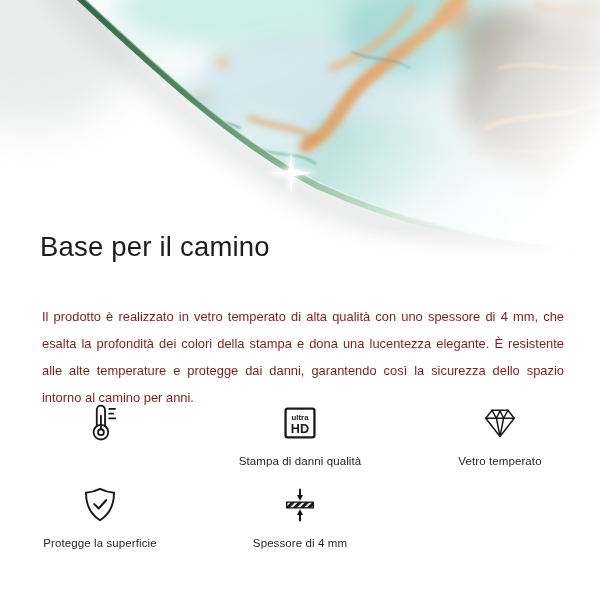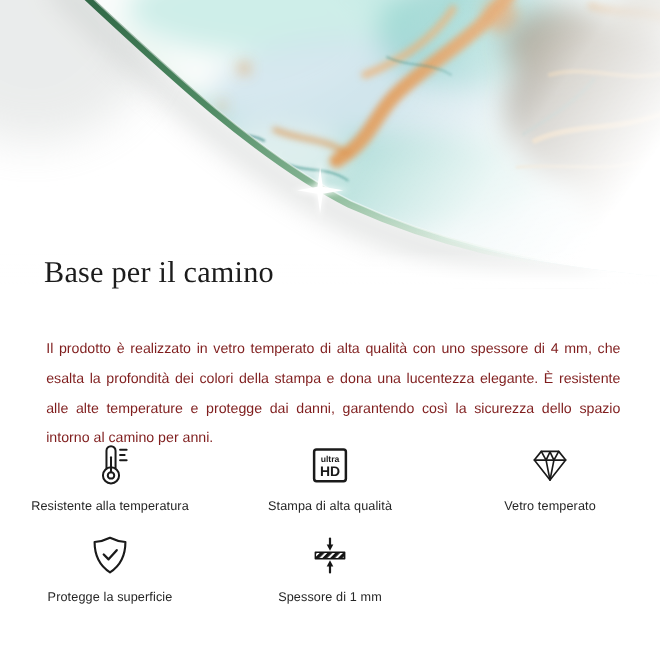--- a/index.html
+++ b/index.html
@@ -4,21 +4,21 @@
 <style>
   html,body{margin:0;padding:0;background:#ffffff;}
   .page{
     position:relative;width:600px;height:600px;overflow:hidden;
     background:#ffffff;font-family:"Liberation Sans",sans-serif;
   }
   .hero{position:absolute;top:0;left:0;width:600px;height:262px;}
   .hero svg{display:block;}
   .title{
     position:absolute;left:40px;top:228px;width:540px;margin:0;
-    font-family:Liberation Serif, serif;
+    font-family:Liberation Sans, sans-serif;
     font-weight:400;font-size:27.5px;line-height:37px;color:#1c1c1c;
     letter-spacing:0.2px;
   }
   .desc{
     position:absolute;left:42px;top:303px;width:522px;margin:0;
     font-size:12.9px;line-height:27px;color:#7f1d1d;text-align:justify;
   }
   .features{
     position:absolute;top:392px;left:0;width:600px;
     display:grid;grid-template-columns:repeat(3,200px);grid-auto-rows:82px;
@@ -158,32 +158,31 @@
         <svg width="44" height="44" viewBox="0 0 48 48" class="ico">
           <path d="M20.5,27 L20.5,9.5 A4.5,4.5 0 0 1 29.5,9.5 L29.5,27" stroke-width="2"></path>
           <circle cx="25" cy="34" r="8" stroke-width="2"></circle>
           <circle cx="25" cy="34" r="3.2" stroke-width="2"></circle>
           <line x1="25" y1="30.8" x2="25" y2="16" stroke-width="2"></line>
           <line x1="34" y1="8.5" x2="40.5" y2="8.5" stroke-width="2"></line>
           <line x1="34" y1="13.8" x2="38.5" y2="13.8" stroke-width="2"></line>
           <line x1="34" y1="19" x2="40.5" y2="19" stroke-width="2"></line>
         </svg>
       </div>
-      <div class="feature-label">Resistente alla temperatura</div>
     </div>
 
     <div class="cell">
       <div class="icon-box">
         <svg width="42" height="42" viewBox="0 0 48 48" class="ico">
           <rect x="7.5" y="7.5" width="33" height="33" rx="2.5" stroke-width="2.6"></rect>
           <text x="24" y="20.5" text-anchor="middle" font-family="Liberation Sans, sans-serif" font-size="9" font-weight="700" fill="#1a1a1a" stroke="none">ultra</text>
           <text x="24" y="35" text-anchor="middle" font-family="Liberation Sans, sans-serif" font-size="14.5" font-weight="800" fill="#1a1a1a" stroke="none">HD</text>
         </svg>
       </div>
-      <div class="feature-label">Stampa di alta qualità</div>
+      <div class="feature-label">Stampa di danni qualità</div>
     </div>
 
     <div class="cell">
       <div class="icon-box">
         <svg width="38" height="38" viewBox="0 0 48 48" class="ico">
           <path d="M14,8 L6,18 L24,41 L42,18 L34,8 Z" stroke-width="1.9"></path>
           <line x1="6" y1="18" x2="42" y2="18" stroke-width="1.9"></line>
           <path d="M14,8 L19.5,18 L24,8.5 L28.5,18 L34,8" stroke-width="1.9"></path>
           <path d="M19.5,18 L24,41 L28.5,18" stroke-width="1.9"></path>
         </svg>
@@ -210,17 +209,17 @@
               <rect x="0" y="0" width="3.2" height="6" fill="#141414"></rect>
             </pattern>
           </defs>
           <rect x="8" y="20.5" width="32" height="7" fill="url(#hatch)" stroke="#141414" stroke-width="1.6"></rect>
           <line x1="24" y1="5.5" x2="24" y2="12.5" stroke-width="2.4"></line>
           <polygon points="20.4,12 27.6,12 24,18.8" fill="#141414" stroke="none"></polygon>
           <line x1="24" y1="42.5" x2="24" y2="35.5" stroke-width="2.4"></line>
           <polygon points="20.4,36 27.6,36 24,29.2" fill="#141414" stroke="none"></polygon>
         </svg>
       </div>
-      <div class="feature-label">Spessore di 1 mm</div>
+      <div class="feature-label">Spessore di 4 mm</div>
     </div>
 
   </div>
 </div>
 
 </body></html>

